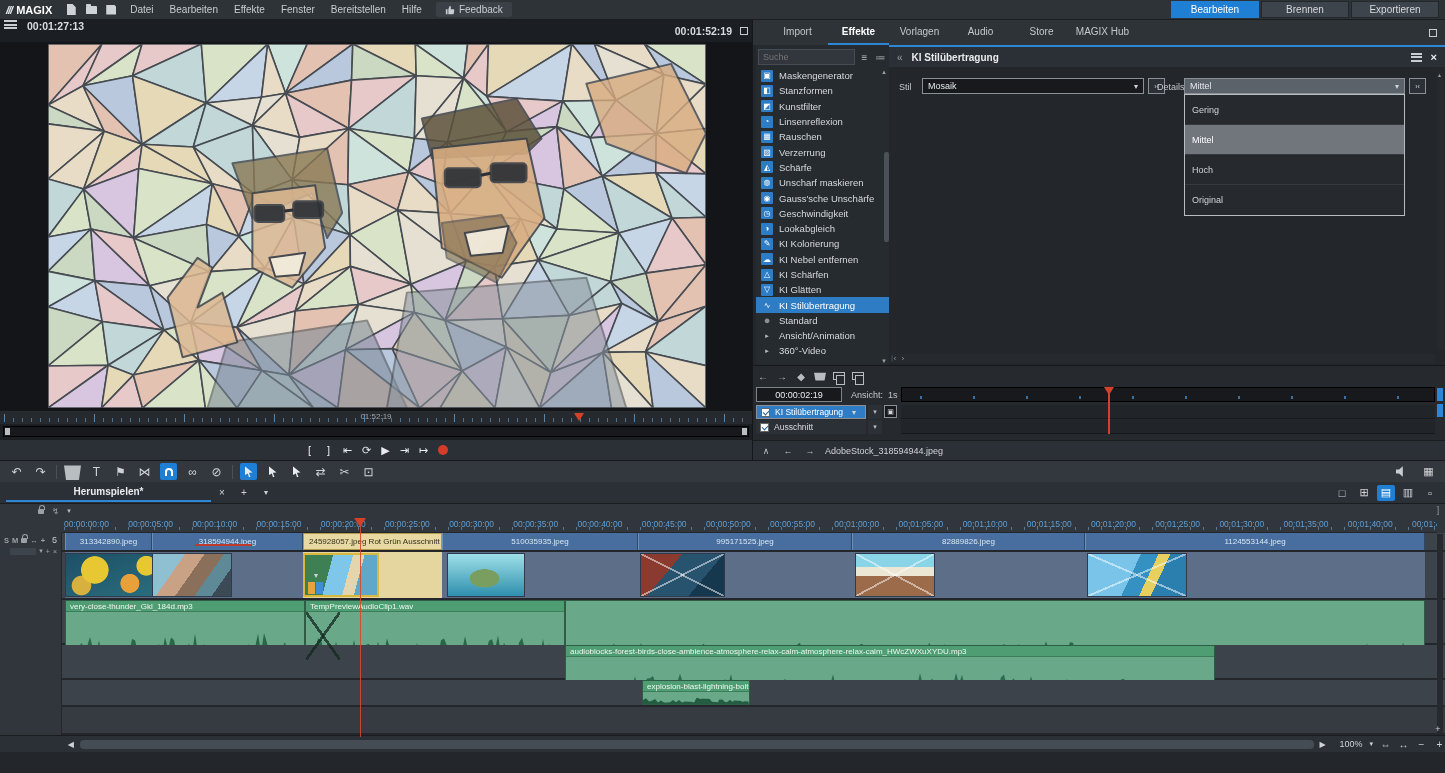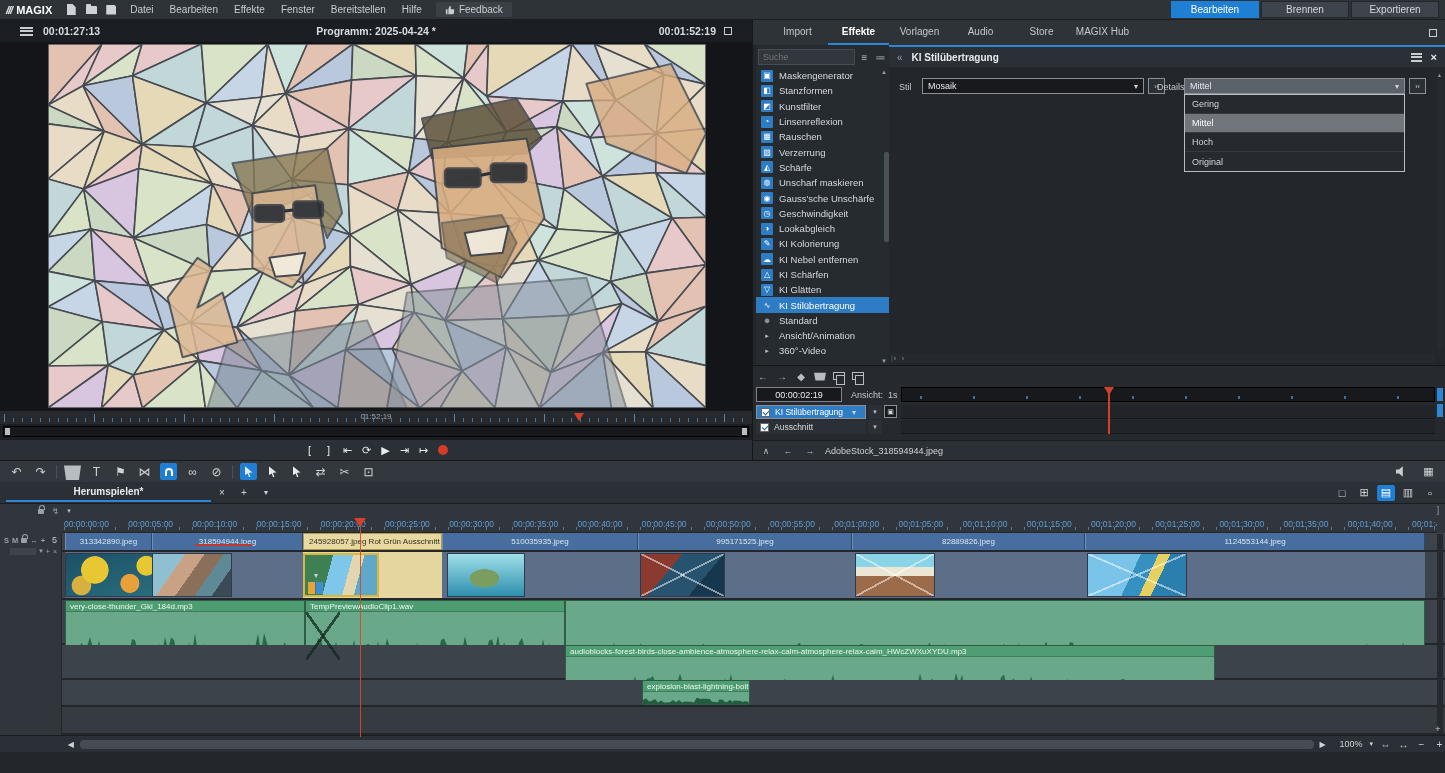--- a/index.html
+++ b/index.html
@@ -16,21 +16,21 @@
 .i-folder::before{content:"";position:absolute;top:-2px;left:0;width:5px;height:2px;background:#cfd3d7;border-radius:1px 1px 0 0}
 .i-save{width:10px;height:10px;background:#cfd3d7;clip-path:polygon(0 0,78% 0,100% 22%,100% 100%,0 100%)}
 .menu-item{padding:2px 8px;color:#c8cdd2;cursor:default}
 .feedback{display:flex;align-items:center;gap:4px;background:#3a4046;border-radius:2px;padding:2px 9px;margin-left:4px}
 .mb-actions{margin-left:auto;display:flex;gap:2px}
 .act{background:#3e444b;border:1px solid #23272b;color:#d6dade;padding:2px 0;width:88px;text-align:center;font-size:10px}
 .act.primary{background:#1f7fd4;border-color:#1f7fd4;color:#fff}
 
 
 .monitor{position:absolute;left:0;top:20px;width:752px;height:440px;background:#1b1e22}
-.mon-head{height:22px;display:flex;align-items:center;gap:10px;padding:0 20px;font-size:10.5px;font-weight:bold;color:#d8dce0;position:relative}
+.mon-head{height:22px;display:flex;gap:10px;padding:0 4px;font-size:10.5px;font-weight:bold;color:#d8dce0;position:relative}
 .i-burger{width:13px;height:9px;background:linear-gradient(#c8cdd2 0 2px,transparent 2px 3.5px,#c8cdd2 3.5px 5.5px,transparent 5.5px 7px,#c8cdd2 7px 9px)}
 .mon-title{position:absolute;left:0;right:0;text-align:center;pointer-events:none}
 .mon-right{margin-left:auto;display:flex;align-items:center;gap:8px}
 .i-fs{width:8px;height:8px;border:1px solid #c8cdd2}
 .mon-canvas{position:absolute;left:0;top:22px;right:0;height:368px;background:#131518}
 .mon-img{position:absolute;left:48px;right:46px;top:2px;bottom:2px;background:#d9cdb8;overflow:hidden}
 .mon-img svg{display:block;width:100%;height:100%}
 .mon-ruler{position:absolute;top:390px;left:0;right:0;height:14px;background:#26292e;border-top:1px solid #15171a}
 .mon-ruler::before{content:"";position:absolute;left:4px;right:4px;bottom:2px;height:4px;background:repeating-linear-gradient(90deg,#4a7396 0 1px,transparent 1px 9px)}
 .mon-ruler::after{content:"";position:absolute;left:4px;right:4px;bottom:2px;height:8px;background:repeating-linear-gradient(90deg,#5b86ab 0 1px,transparent 1px 90px)}
@@ -72,21 +72,21 @@
 .dhead .sp{flex:1}
 .i-menu{width:11px;height:9px;background:linear-gradient(#c8cdd2 0 2px,transparent 2px 3.5px,#c8cdd2 3.5px 5.5px,transparent 5.5px 7px,#c8cdd2 7px 9px)}
 .dlabel{position:absolute;font-size:9px;color:#c3c8cd}
 .sel{position:absolute;height:16px;border:1px solid #8a9096;font-size:9px;display:flex;align-items:center;padding:0 5px;color:#e4e8eb}
 .sel .sp{flex:1}
 .sel::after{content:"▾";font-size:8px;color:#cfd3d7;margin-left:4px}
 .sel.dark{background:#17191c}
 .sel.lit{background:#5c6269}
 .rstbtn{position:absolute;width:17px;height:16px;border:1px solid #8a9096;background:#2b3036;color:#cfd3d7;font-size:7px;display:flex;align-items:center;justify-content:center}
 .dmenu{position:absolute;left:295px;top:47px;width:221px;background:#26292d;border:1px solid #b8bdc2;z-index:8;font-size:9px}
-.opt{height:19px;display:flex;align-items:center;padding:0 7px;color:#d0d4d8;border-bottom:1px solid #36393e}
+.opt{height:30px;display:flex;align-items:center;padding:0 7px;color:#d0d4d8;border-bottom:1px solid #36393e}
 .opt:last-child{border-bottom:none}
 .opt.hi{background:#71767d;color:#fff}
 .dvscroll{position:absolute;right:1px;top:24px;width:7px;bottom:16px;background:#26292d}
 .dvscroll::before{content:"▴";position:absolute;top:0;left:1px;font-size:6px;color:#9aa0a6}
 .dhscroll{position:absolute;left:2px;right:10px;bottom:2px;height:9px;background:#26292d;display:flex;align-items:center}
 .dhscroll .la,.dhscroll .ra{font-size:7px;color:#9aa0a6;width:8px;text-align:center}
 .dhscroll .thumb{flex:1;height:7px;background:#3f464e;border-radius:2px}
 
 
 .kfarea{position:absolute;left:0;right:0;top:345px;height:75px;background:#26292e;border-top:1px solid #15171a}
@@ -237,21 +237,20 @@
     <span class="act primary">Bearbeiten</span>
         <span class="act">Brennen</span>
         <span class="act">Exportieren</span>
       </div>
   </div>
 
   <div class="monitor">
     <div class="mon-head">
       <span class="i-burger"></span>
       <span>00:01:27:13</span>
-      <span class="mon-title">Programm: 2025-04-24 *</span>
       <span class="mon-right">
         <span>00:01:52:19</span>
         <span class="i-fs"></span>
       </span>
     </div>
     <div class="mon-canvas">
       <div class="mon-img">
         <svg id="mosaic" viewBox="0 0 660 366" preserveAspectRatio="none">
           <g id="mosaic-tris" stroke="#464b52" stroke-width="1.6" stroke-linejoin="round">
               <polygon points="0.0,0.0 54.2,0.0 0.0,61.5" fill="#e3c2b2"></polygon>

